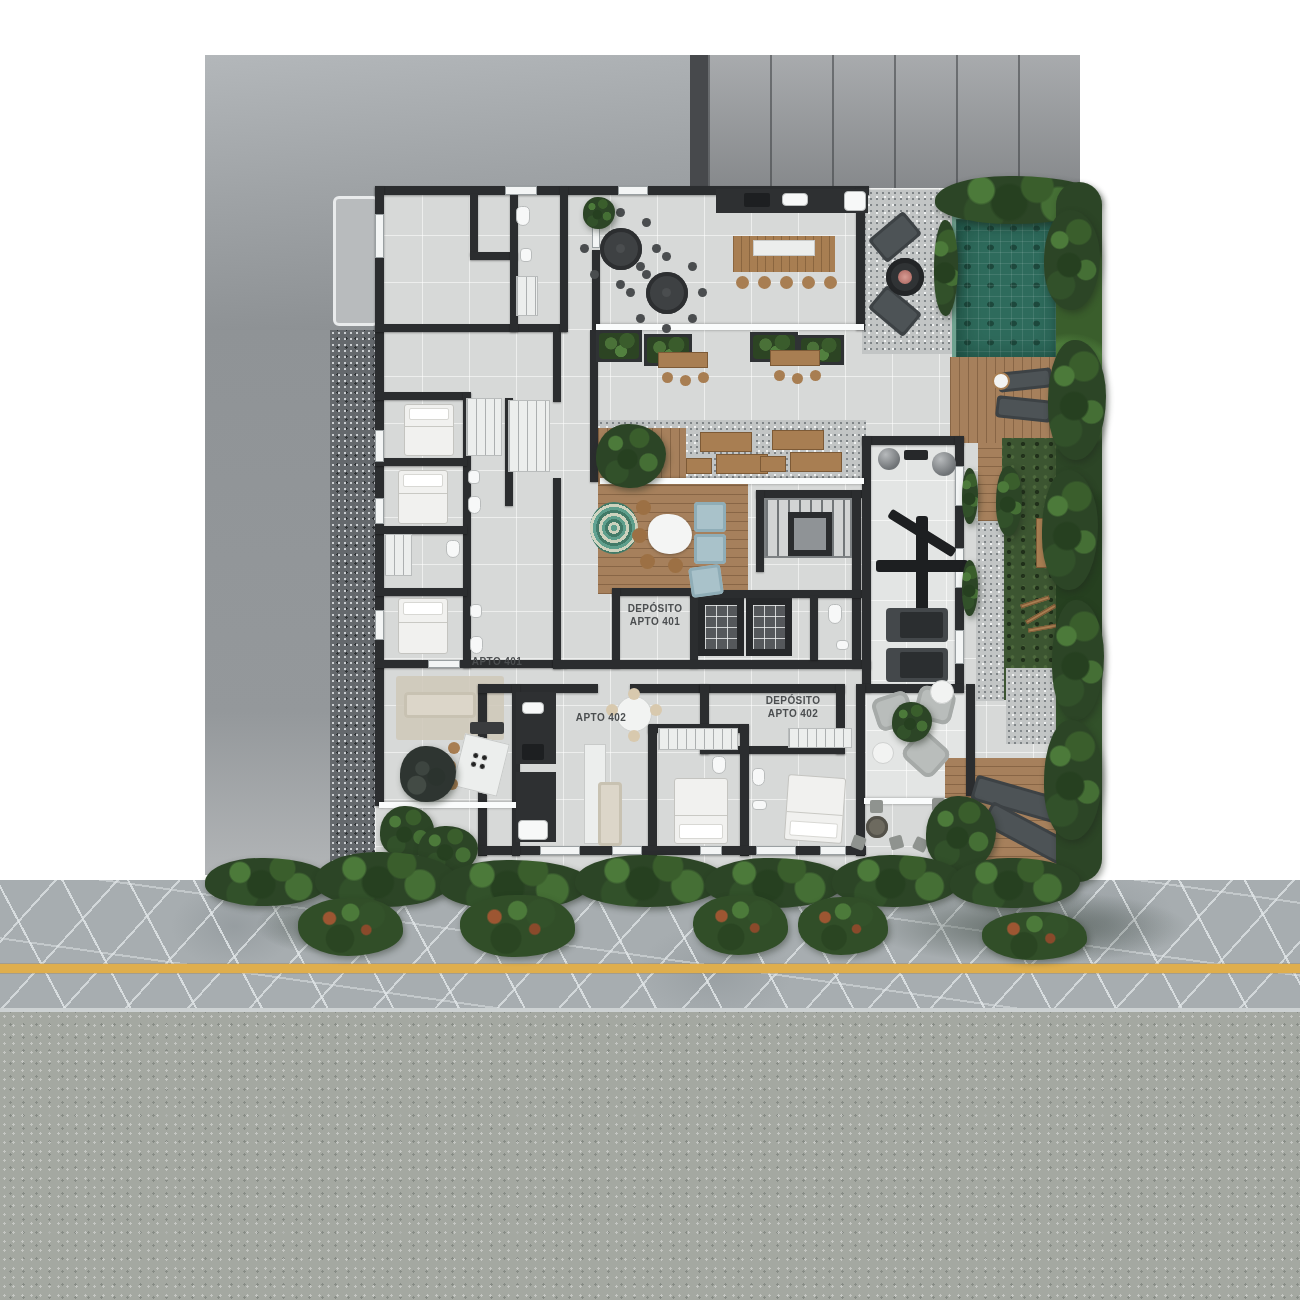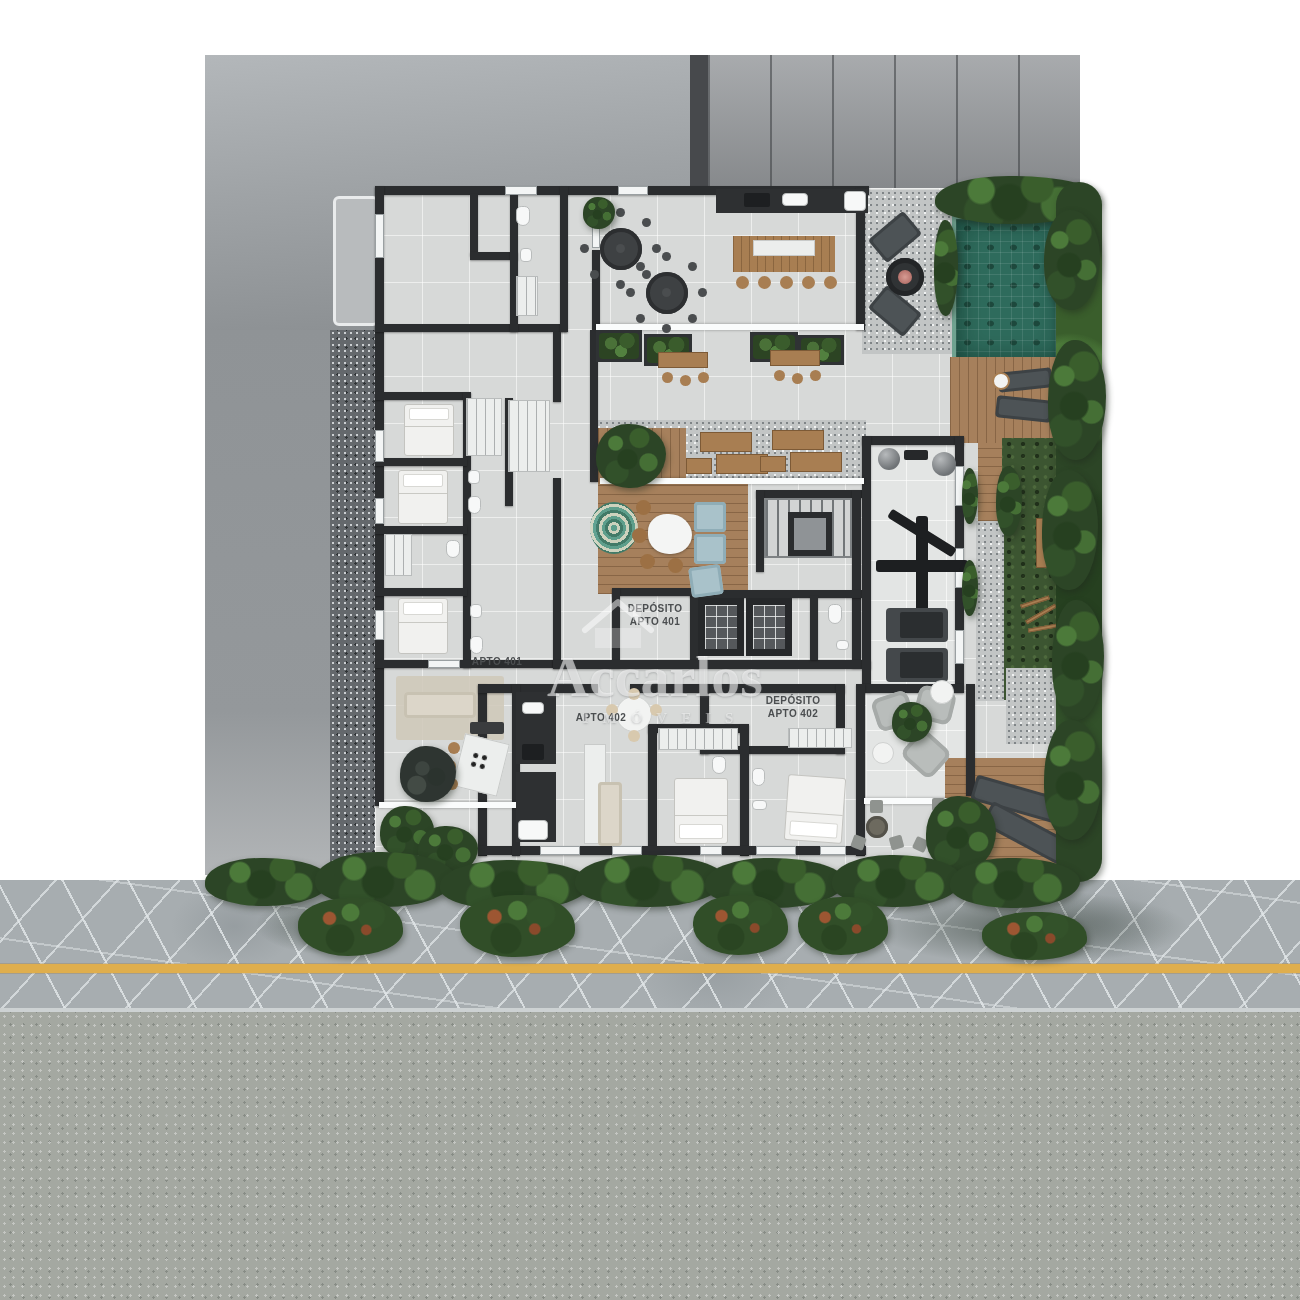--- a/index.html
+++ b/index.html
@@ -428,23 +428,14 @@
   <div class="abs hedge z9" style="left:705px;top:858px;width:140px;height:50px;"></div>
   <div class="abs hedge z9" style="left:832px;top:855px;width:130px;height:52px;"></div>
   <div class="abs hedge z9" style="left:950px;top:858px;width:130px;height:50px;"></div>
 
   <div class="abs shrub-flower z9" style="left:298px;top:898px;width:105px;height:58px;"></div>
   <div class="abs shrub-flower z9" style="left:460px;top:895px;width:115px;height:62px;"></div>
   <div class="abs shrub-flower z9" style="left:693px;top:895px;width:95px;height:60px;"></div>
   <div class="abs shrub-flower z9" style="left:798px;top:897px;width:90px;height:58px;"></div>
   <div class="abs shrub-flower z9" style="left:982px;top:912px;width:105px;height:48px;"></div>
 
-  <div class="abs z15" style="left:535px;top:598px;width:240px;height:135px;">
-    <svg style="position:absolute;left:46px;top:0;" width="74" height="52" viewBox="0 0 74 52">
-      <polyline points="4,32 37,4 70,32" fill="none" stroke="rgba(255,255,255,0.5)" stroke-width="6" stroke-linecap="round" stroke-linejoin="round"></polyline>
-      <rect x="14" y="30" width="46" height="20" fill="rgba(255,255,255,0.28)"></rect>
-      <rect x="52" y="6" width="8" height="12" fill="rgba(255,255,255,0.4)"></rect>
-    </svg>
-    <div class="wm wm-brand" style="position:absolute;left:0;top:50px;width:240px;">Accarlos</div>
-    <div class="wm wm-sub" style="position:absolute;left:10px;top:112px;width:240px;">IMÓVEIS</div>
-  </div>
 
 </div>
 
 </body></html>

